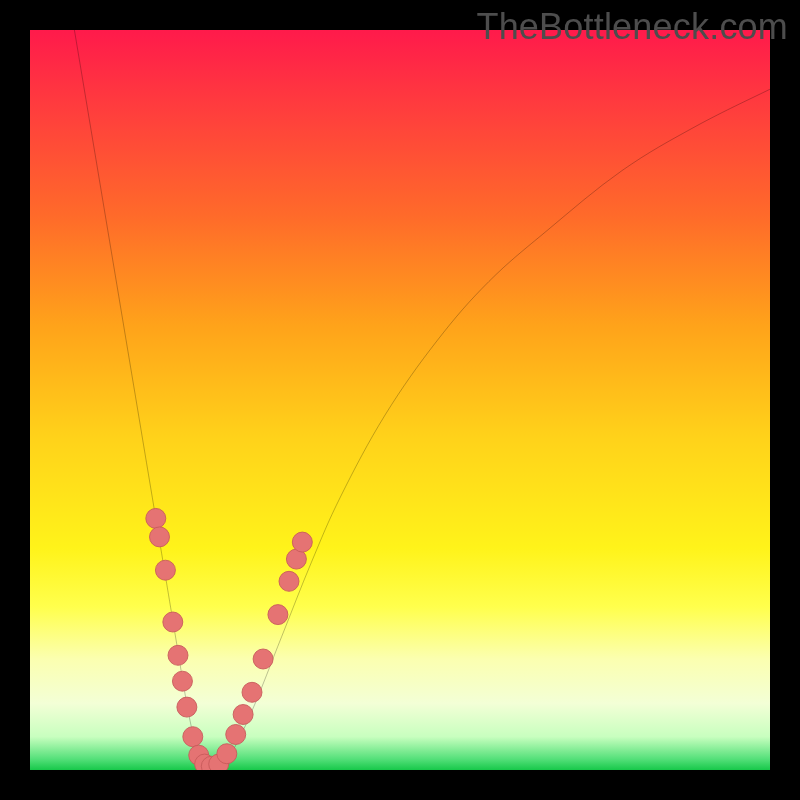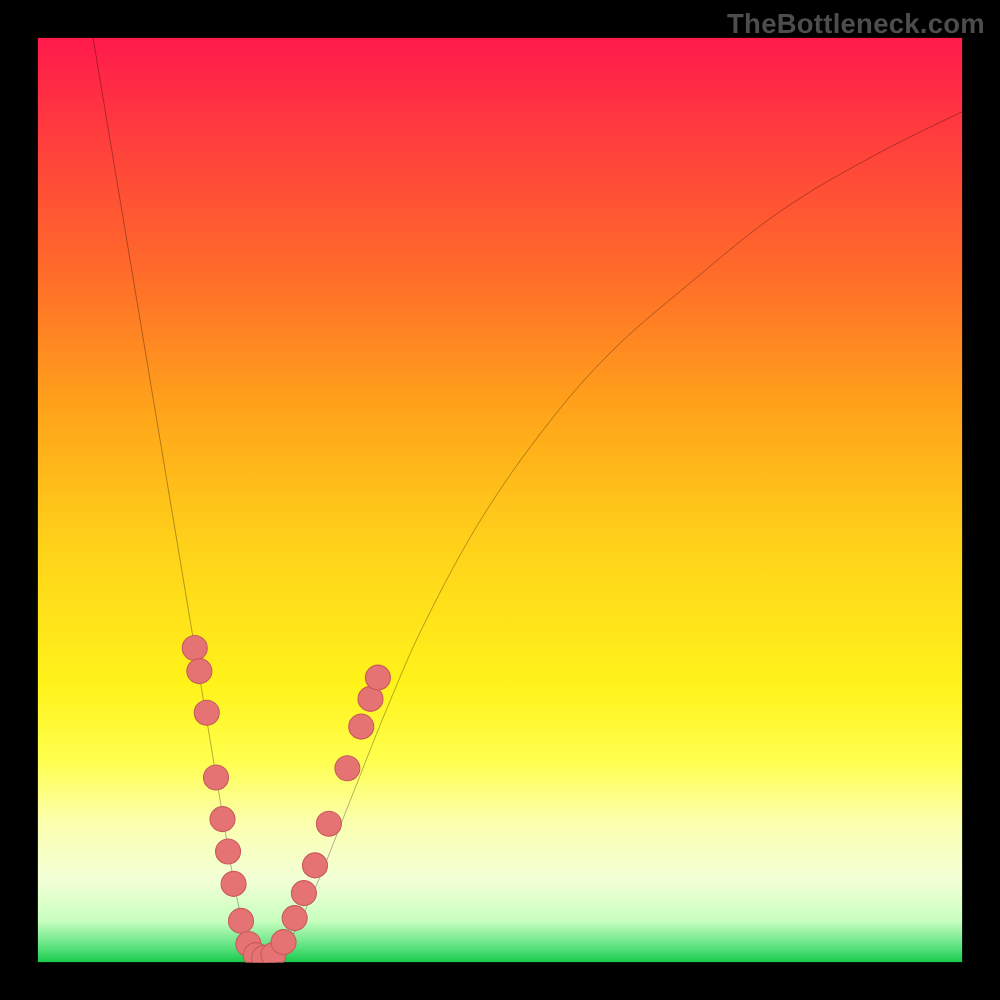--- a/index.html
+++ b/index.html
@@ -27,23 +27,23 @@
   }
   .gradient {
     position: absolute;
     left: 0; top: 0; width: 100%; height: 100%;
   }
   .watermark {
     position: absolute;
     top: 6px;
     right: 12px;
     color: #4d4d4d;
-    font-size: 22px;
+    font-size: 36px;
     letter-spacing: 0.2px;
-    font-weight: 700;
+    font-weight: 400;
   }
   svg.curve {
     position: absolute;
     left: 0; top: 0;
     width: 100%; height: 100%;
     overflow: visible;
   }
 </style>
 </head>
 <body>

